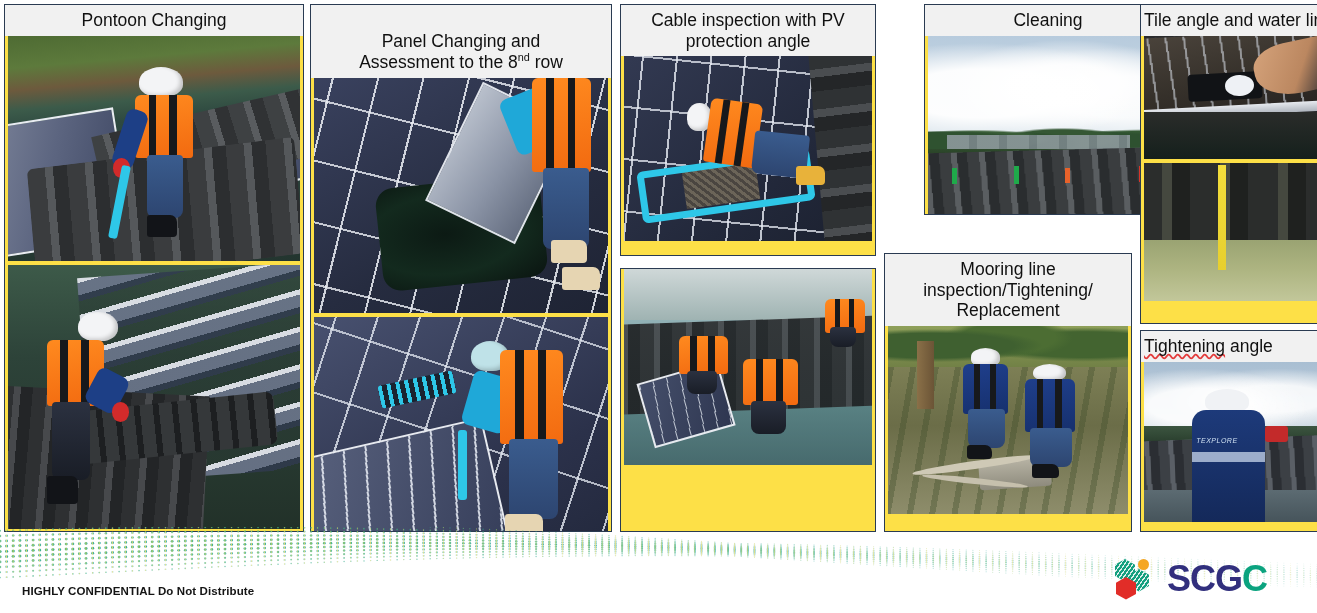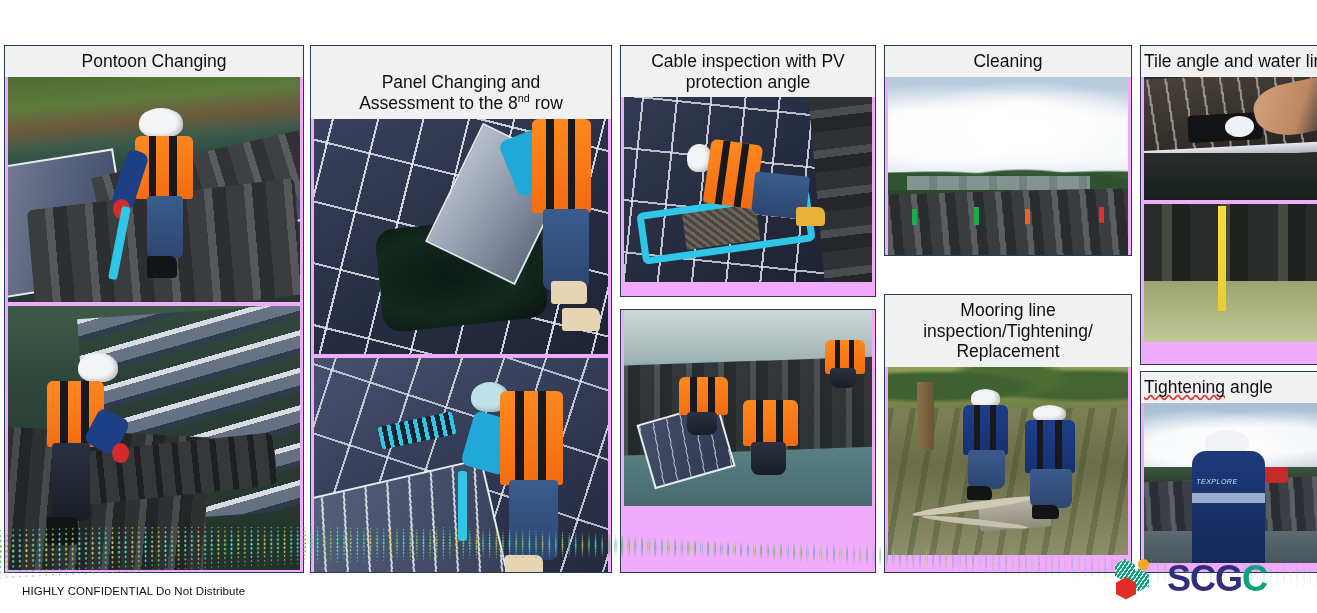--- a/index.html
+++ b/index.html
@@ -16,23 +16,22 @@
     position: relative;
     width: 1317px;
     height: 613px;
     background: #ffffff;
   }
 
   
   .panel {
     position: absolute;
     border: 1.5px solid #2a3b52;
-    background: #f0abfc;
+    background: #fde047;
     overflow: hidden;
-    margin-top: 41px;
   }
   .panel-title {
     font-size: 17.5px;
     line-height: 1.18;
     color: #101010;
     text-align: center;
     padding: 5px 4px 5px;
     background: #f1f1f1;
     font-weight: 400;
     white-space: pre-line;
@@ -441,21 +440,21 @@
     position: absolute;
     left: 0; top: 527px;
     width: 1317px; height: 68px;
     overflow: hidden;
     pointer-events: none;
   }
   .confidential {
     position: absolute;
     left: 22px; top: 585px;
     font-size: 11.5px;
-    font-weight: normal;
+    font-weight: bold;
     color: #141414;
     letter-spacing: .1px;
   }
 
   
   .logo {
     position: absolute;
     right: 50px; top: 558px;
     display: flex; align-items: center; gap: 9px;
   }
@@ -596,21 +595,21 @@
           <i class="legs dark" style="left:14%; top:56%; width:64%; height:44%;"></i>
         </div>
         <div class="worker" style="left:80%; top:6%; width:18%; height:34%;">
           <i class="vest" style="left:6%; top:28%; width:90%; height:50%;"></i>
           <i class="legs dark" style="left:16%; top:70%; width:60%; height:30%;"></i>
         </div>
       </div>
     </div>
   </div>
 
-  <div class="panel" style="left:884px; top:4px; width:248px; height:211px;">
+  <div class="panel" style="left:924px; top:4px; width:248px; height:211px;">
     <div class="panel-title">Cleaning</div>
     <div class="photo-stack">
       <div class="photo ph p-clean" style="height:198px;">
         <i class="sky"></i>
         <i class="treeline"></i>
         <i class="buildings"></i>
         <i class="hedge"></i>
         <i class="lake"></i>
         <i class="arr"></i>
         <i style="left:10%; top:67%; width:5px; height:16px; background:#1faa4a;"></i>

